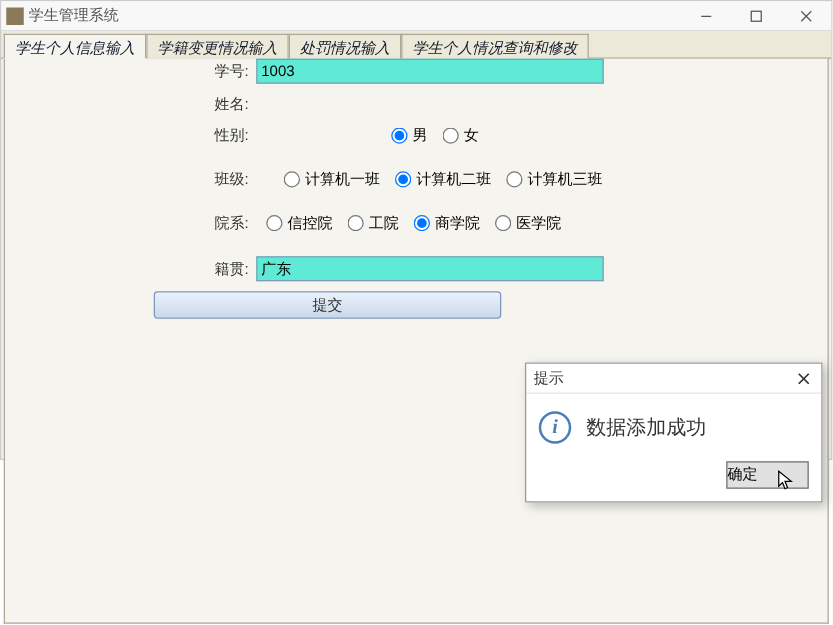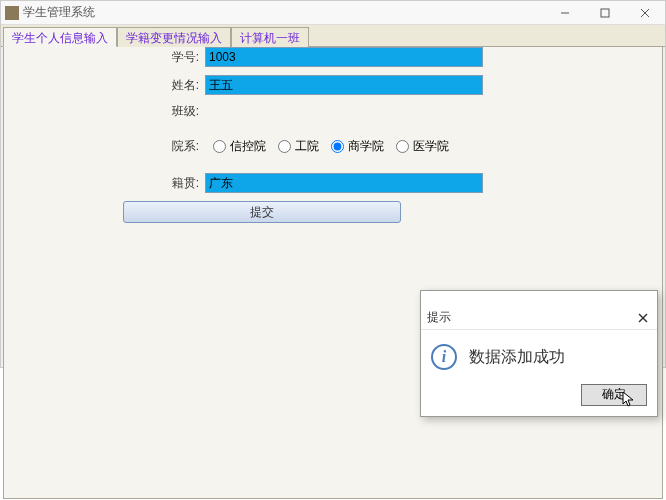--- a/index.html
+++ b/index.html
@@ -59,23 +59,24 @@
     border-bottom: 1px solid #aca899;
   }
   .tab {
     padding: 2px 8px;
     border: 1px solid #aca899;
     border-bottom: none;
     background: #ece9d8;
     margin-right: 0;
     position: relative;
     font-size: 12px;
-    color: #6d28d9;
+    color: #0f172a;
     height: 20px;
     line-height: 16px;
+    font-style: italic;
   }
   .tab.active {
     background: #f5f4ee;
     border-bottom: 1px solid #f5f4ee;
     margin-bottom: -1px;
     z-index: 2;
   }
   .content {
     background: #f5f4ee;
     height: 452px;
@@ -95,21 +96,21 @@
     text-align: right;
     margin-right: 6px;
     color: #333;
   }
   .text-input {
     width: 278px;
     height: 20px;
     border: 1px solid #7f9db9;
     padding: 1px 3px;
     font-size: 12px;
-    background: #0ea5e9;
+    background: #5eead4;
   }
   .radio-group {
     display: flex;
     align-items: center;
     gap: 4px;
   }
   .radio-option {
     display: flex;
     align-items: center;
     gap: 2px;
@@ -142,21 +143,20 @@
     box-shadow: 3px 3px 8px rgba(0,0,0,0.25);
   }
   .dialog-title {
     height: 24px;
     display: flex;
     align-items: center;
     padding: 0 6px;
     border-bottom: 1px solid #e5e5e5;
     font-size: 12px;
     color: #333;
-    margin-top: 15px;
   }
   .dialog-title-text { flex: 1; }
   .dialog-close {
     width: 16px;
     height: 16px;
     display: flex;
     align-items: center;
     justify-content: center;
   }
   .dialog-body {
@@ -186,21 +186,20 @@
     justify-content: flex-end;
     padding: 4px 10px 10px 10px;
   }
   .dialog-btn {
     width: 66px;
     height: 22px;
     border: 1px solid #707070;
     background: #e1e1e1;
     font-size: 12px;
     line-height: 18px;
-    text-align: center;
     position: relative;
   }
   .cursor {
     position: absolute;
     width: 14px;
     height: 18px;
     pointer-events: none;
   }
 </style>
 </head>
@@ -226,38 +225,65 @@
             <line x1="1" y1="1" x2="9" y2="9"></line>
             <line x1="9" y1="1" x2="1" y2="9"></line>
           </svg>
       </div>
     </div>
   </div>
 
   <div class="tabs">
     <div class="tab active"><span>学生个人信息输入</span></div>
     <div class="tab"><span>学籍变更情况输入</span></div>
-    <div class="tab"><span>计算机一班</span></div>
+    <div class="tab"><span>处罚情况输入</span></div>
+    <div class="tab"><span>学生个人情况查询和修改</span></div>
   </div>
 
   <div class="content">
 
     <div class="form-row">
       <div class="form-label">学号:</div>
       <input class="text-input" value="1003" style="">
     </div>
 
     <div class="form-row">
       <div class="form-label">姓名:</div>
-      <input class="text-input" value="王五" style="">
-    </div>
-
+    </div>
+
+    <div class="form-row spaced">
+      <div class="form-label">性别:</div>
+      <div class="radio-group gender-group">
+        <label class="radio-option">
+          <input type="radio" name="g" checked="" style="">
+          <span>男</span>
+        </label>
+        <label class="radio-option">
+          <input type="radio" name="g" style="">
+          <span>女</span>
+        </label>
+      </div>
+    </div>
 
     <div class="form-row spaced">
       <div class="form-label">班级:</div>
+      <div class="radio-group class-group">
+        <label class="radio-option">
+          <input type="radio" name="c" style="">
+          <span>计算机一班</span>
+        </label>
+        <label class="radio-option">
+          <input type="radio" name="c" checked="" style="">
+          <span>计算机二班</span>
+        </label>
+        <label class="radio-option">
+          <input type="radio" name="c" style="">
+          <span>计算机三班</span>
+        </label>
+      </div>
     </div>
 
     <div class="form-row spaced">
       <div class="form-label">院系:</div>
       <div class="radio-group dept-group">
         <label class="radio-option">
           <input type="radio" name="d" style="">
           <span>信控院</span>
         </label>
         <label class="radio-option">

